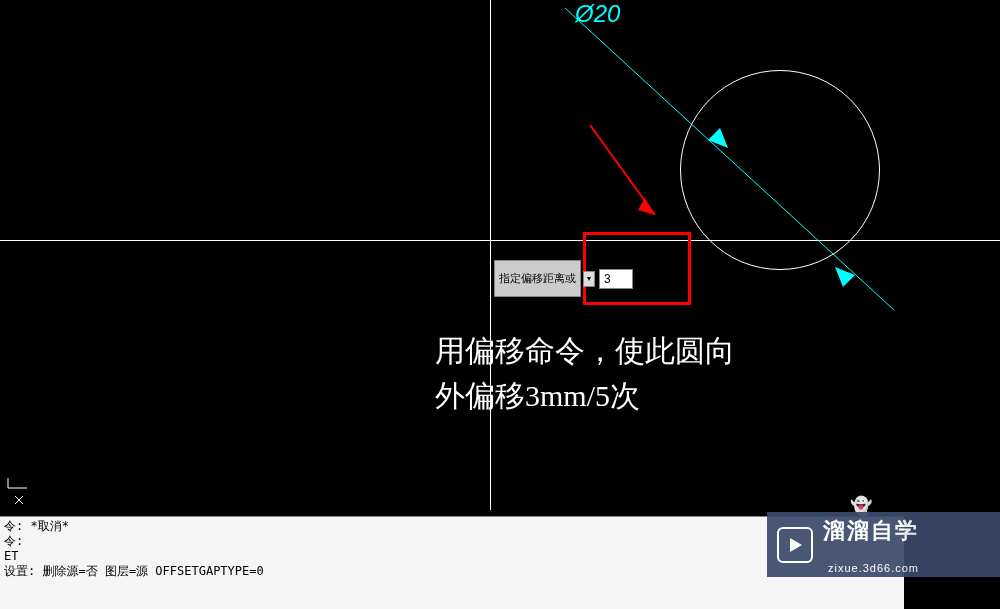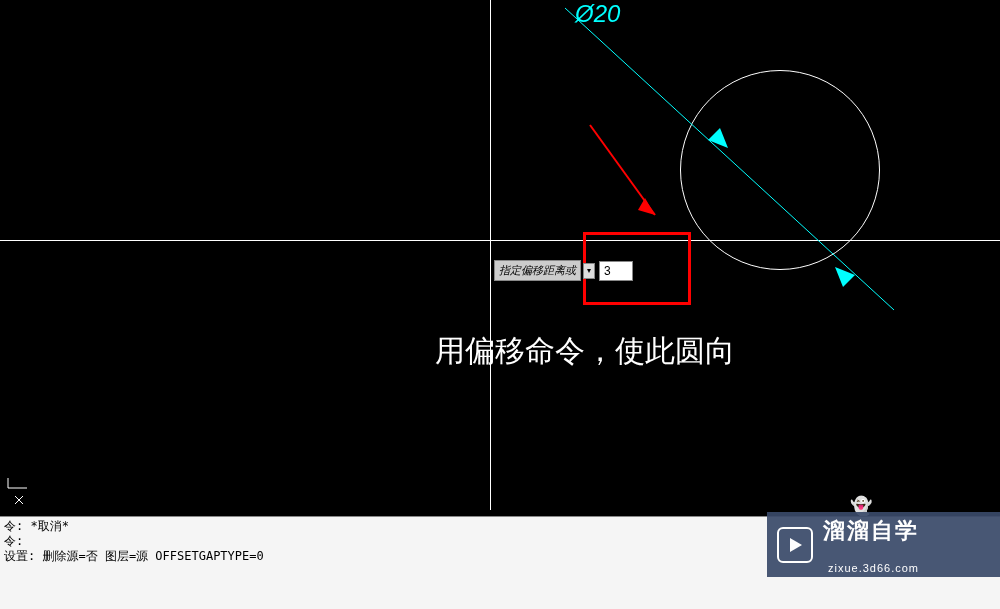--- a/index.html
+++ b/index.html
@@ -65,23 +65,22 @@
       position: absolute;
       top: 260px;
       left: 494px;
       display: flex;
       align-items: center;
     }
     .tooltip-label {
       background: #ccc;
       color: #000;
       font-size: 11px;
-      padding: 2px 4px;
+      padding: 10px 4px;
       border: 1px solid #888;
-      font-style: italic;
     }
     .tooltip-dropdown {
       width: 12px;
       height: 16px;
       background: #ddd;
       border: 1px solid #888;
       margin-left: 2px;
       font-size: 8px;
       text-align: center;
       line-height: 14px;
@@ -125,21 +124,21 @@
       position: absolute;
       top: 478px;
       left: 5px;
       color: #fff;
       font-size: 14px;
     }
     .command-area {
       position: absolute;
       top: 516px;
       left: 0;
-      width: 1000px;
+      width: 904px;
       height: 93px;
       background: #f5f5f5;
       border-top: 1px solid #888;
       font-size: 12px;
       color: #000;
       padding: 2px 4px;
       font-family: "SimSun", monospace;
       line-height: 15px;
     }
     .cmd-line { white-space: nowrap; }
@@ -215,37 +214,39 @@
   <div class="red-highlight"></div>
 
   <div class="tooltip-box">
     <span class="tooltip-label">指定偏移距离或</span>
     <span class="tooltip-dropdown">▾</span>
     <input class="tooltip-input" type="text" value="3" style="">
   </div>
 
   <div class="instruction-text">
     <div>用偏移命令，使此圆向</div>
+    <div>外偏移3mm/5次</div>
   </div>
 
   <div class="ucs-icon">
     <svg width="26" height="26" viewBox="0 0 26 26">
       <line x1="3" y1="10" x2="3" y2="0" stroke="#fff" stroke-width="1"></line>
       <line x1="3" y1="10" x2="22" y2="10" stroke="#fff" stroke-width="1"></line>
       <line x1="10" y1="18" x2="18" y2="26" stroke="#fff" stroke-width="1"></line>
       <line x1="10" y1="26" x2="18" y2="18" stroke="#fff" stroke-width="1"></line>
     </svg>
   </div>
 
   <div class="ghost-icon">👻</div>
 </div>
 
 <div class="command-area">
   <div class="cmd-line">令: *取消*</div>
   <div class="cmd-line">令:</div>
+  <div class="cmd-line">ET</div>
   <div class="cmd-line">设置: 删除源=否  图层=源  OFFSETGAPTYPE=0</div>
 </div>
 
 <div class="watermark">
   <div class="watermark-icon">
     <svg width="18" height="18" viewBox="0 0 18 18">
         <polygon points="4,2 16,9 4,16" fill="#fff"></polygon>
       </svg>
   </div>
   <div class="watermark-text">

